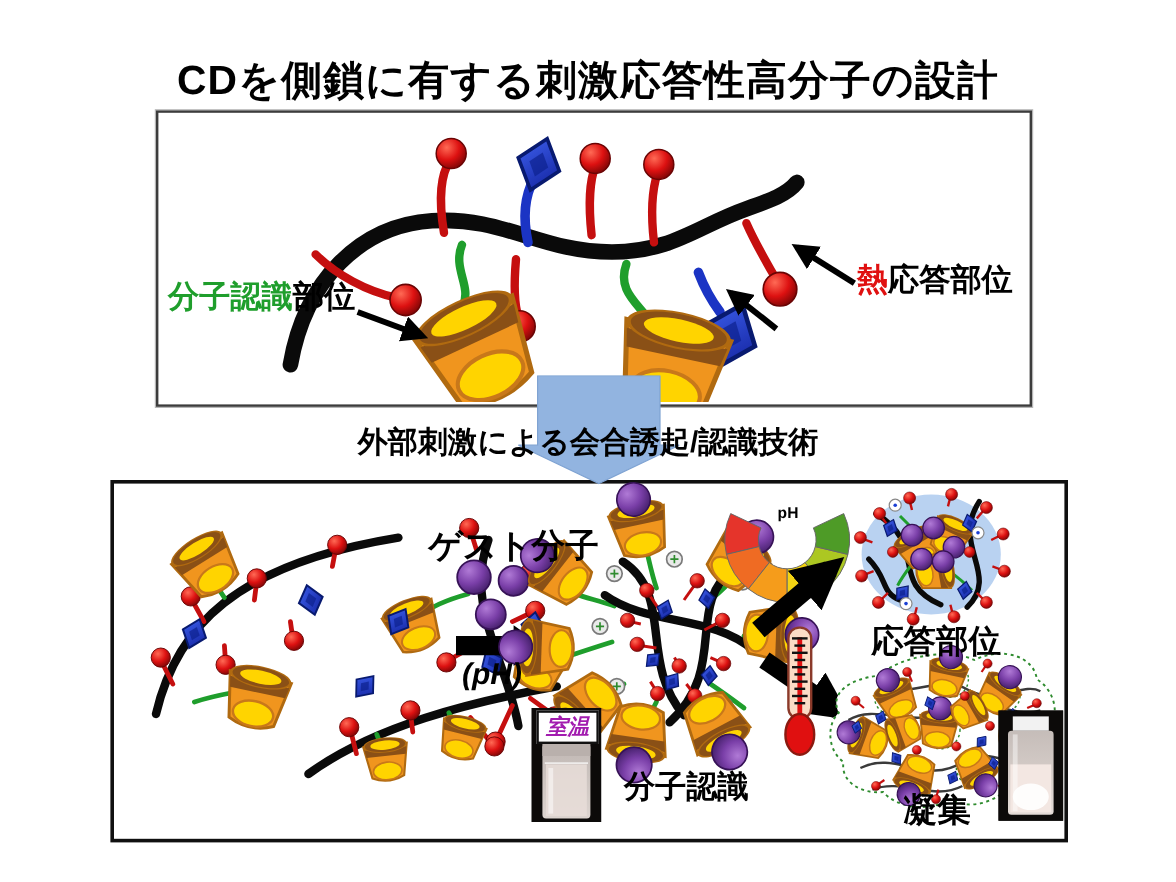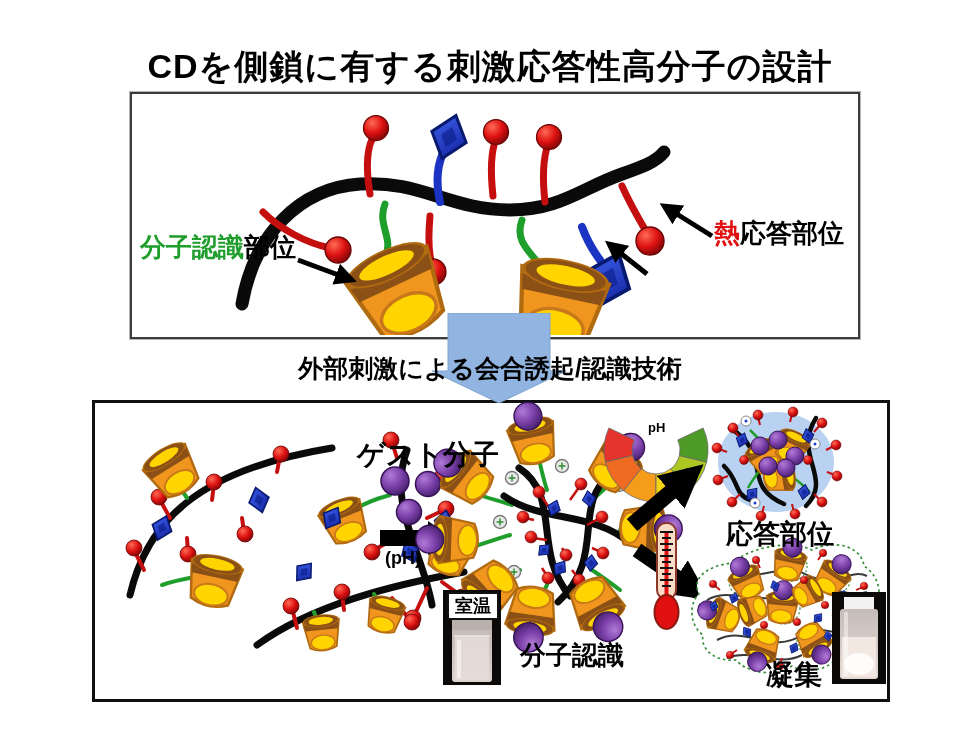--- a/index.html
+++ b/index.html
@@ -10,25 +10,25 @@
   #title-top{top:44px;font-size:34px;letter-spacing:1px;}
   #title-mid{top:352px;font-size:25px;z-index:6;}
   .panel{background:#fff;}
   #design-panel{left:130px;top:92px;width:726px;height:243px;border:2px solid #3c3c3c;box-shadow:0 0 0 1px #b5b5b5;}
   #stimuli-panel{left:92px;top:400px;width:792px;height:296px;border:3px solid #101010;}
   .lbl{font-weight:bold;font-size:26px;color:#000;white-space:nowrap;z-index:4;}
   .lbl .gr{color:#1f9e2c;}
   .lbl .rd{color:#e01010;}
   .lbl .bl{color:#1a3fd4;}
   #guest-label{font-size:28px;}
-  #ph-stim-label{font-weight:bold;font-size:18px;}
+  #ph-stim-label{font-weight:bold;font-size:25px;font-style:italic;}
   #ph-gauge-label{font-size:13px;font-weight:bold;z-index:5;}
   #roomtemp-photo{left:443px;top:590px;width:58px;height:95px;background:#0c0a09;z-index:4;}
-  #roomtemp-label{left:447px;top:592px;width:48px;background:#fff;border:2px solid #111;color:#000000;
-                  font-size:18px;font-weight:bold;text-align:center;line-height:24px;z-index:5;}
+  #roomtemp-label{left:447px;top:592px;width:48px;background:#fff;border:2px solid #111;color:#a21caf;
+                  font-size:18px;font-weight:bold;text-align:center;line-height:24px;z-index:5;font-style:italic;}
   #agg-photo{left:832px;top:592px;width:54px;height:92px;background:#0c0a09;z-index:4;}
   svg{display:block;}
 </style>
 </head>
 <body>
 
 <div id="stage">
 
   <svg width="0" height="0" aria-hidden="true">
     <defs>
@@ -444,21 +444,21 @@
         <use href="#bluedia" transform="translate(736,236) scale(.35) rotate(-10)"></use>
       </g>
     </g>
   </svg>
 
   <div class="abs lbl" id="guest-label" style="left:357px;top:436px">ゲスト分子</div>
   <div class="abs lbl" id="ph-stim-label" style="left:385px;top:548px">(pH)</div>
   <div class="abs" id="ph-gauge-label" style="left:648px;top:420px;color:#000">pH</div>
   <div class="abs lbl" style="left:520px;top:638px">分子認識</div>
   <div class="abs lbl" style="left:715px;top:516px;width:130px;text-align:center;font-size:27px">応答部位</div>
-  <div class="abs lbl" style="left:740px;top:656px;width:82px;text-align:right;font-size:28px;z-index:5">凝集</div>
+  <div class="abs lbl" style="left:740px;top:656px;width:82px;text-align:center;font-size:28px;z-index:5">凝集</div>
 
   <div class="abs" id="roomtemp-photo">
     <svg width="58" height="95" viewBox="0 0 58 95">
       <rect x="0" y="0" width="58" height="95" fill="#0c0a09"></rect>
       <rect x="9" y="30" width="40" height="62" rx="3" fill="url(#gGlass)" opacity="0.92"></rect>
       <rect x="9" y="30" width="40" height="10" fill="#b9b0ac"></rect>
       <line x1="11" y1="46" x2="47" y2="46" stroke="#fff" stroke-width="1.5" opacity="0.7"></line>
       <rect x="12" y="47" width="34" height="43" fill="#e7ddd8" opacity="0.85"></rect>
       <rect x="14" y="50" width="4" height="38" fill="#fff" opacity="0.5"></rect>
     </svg>

